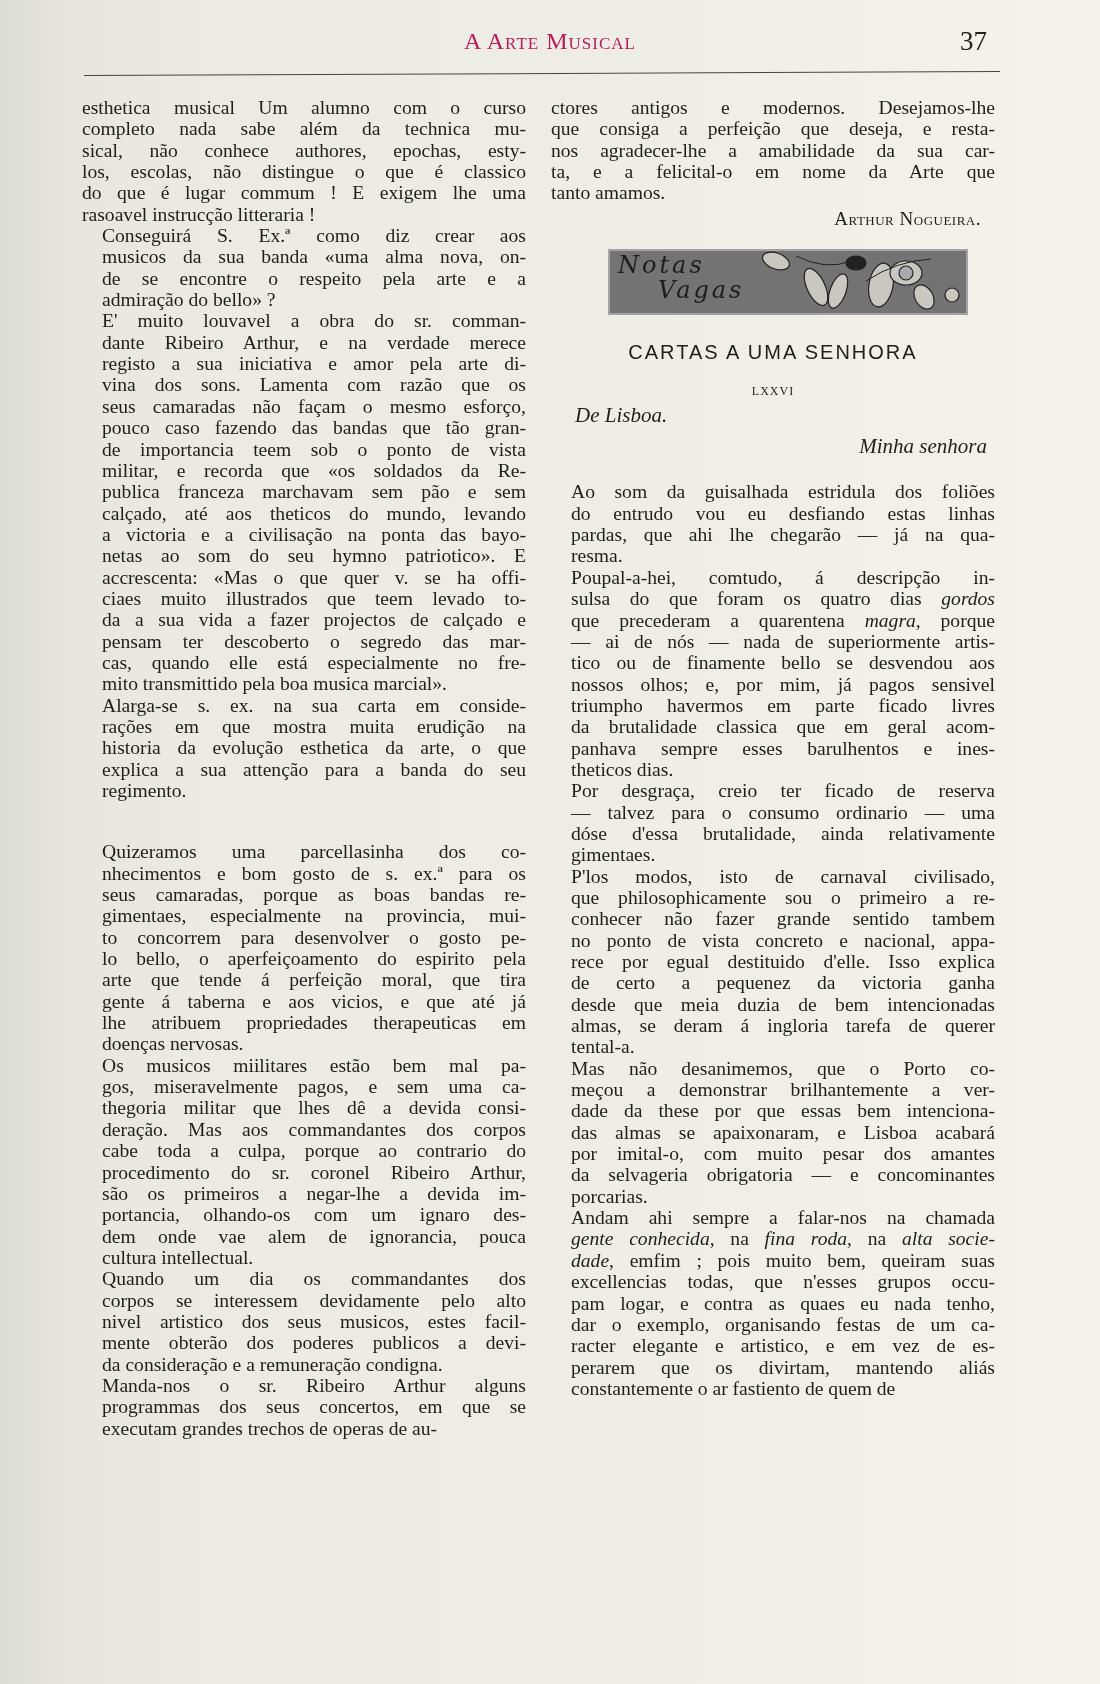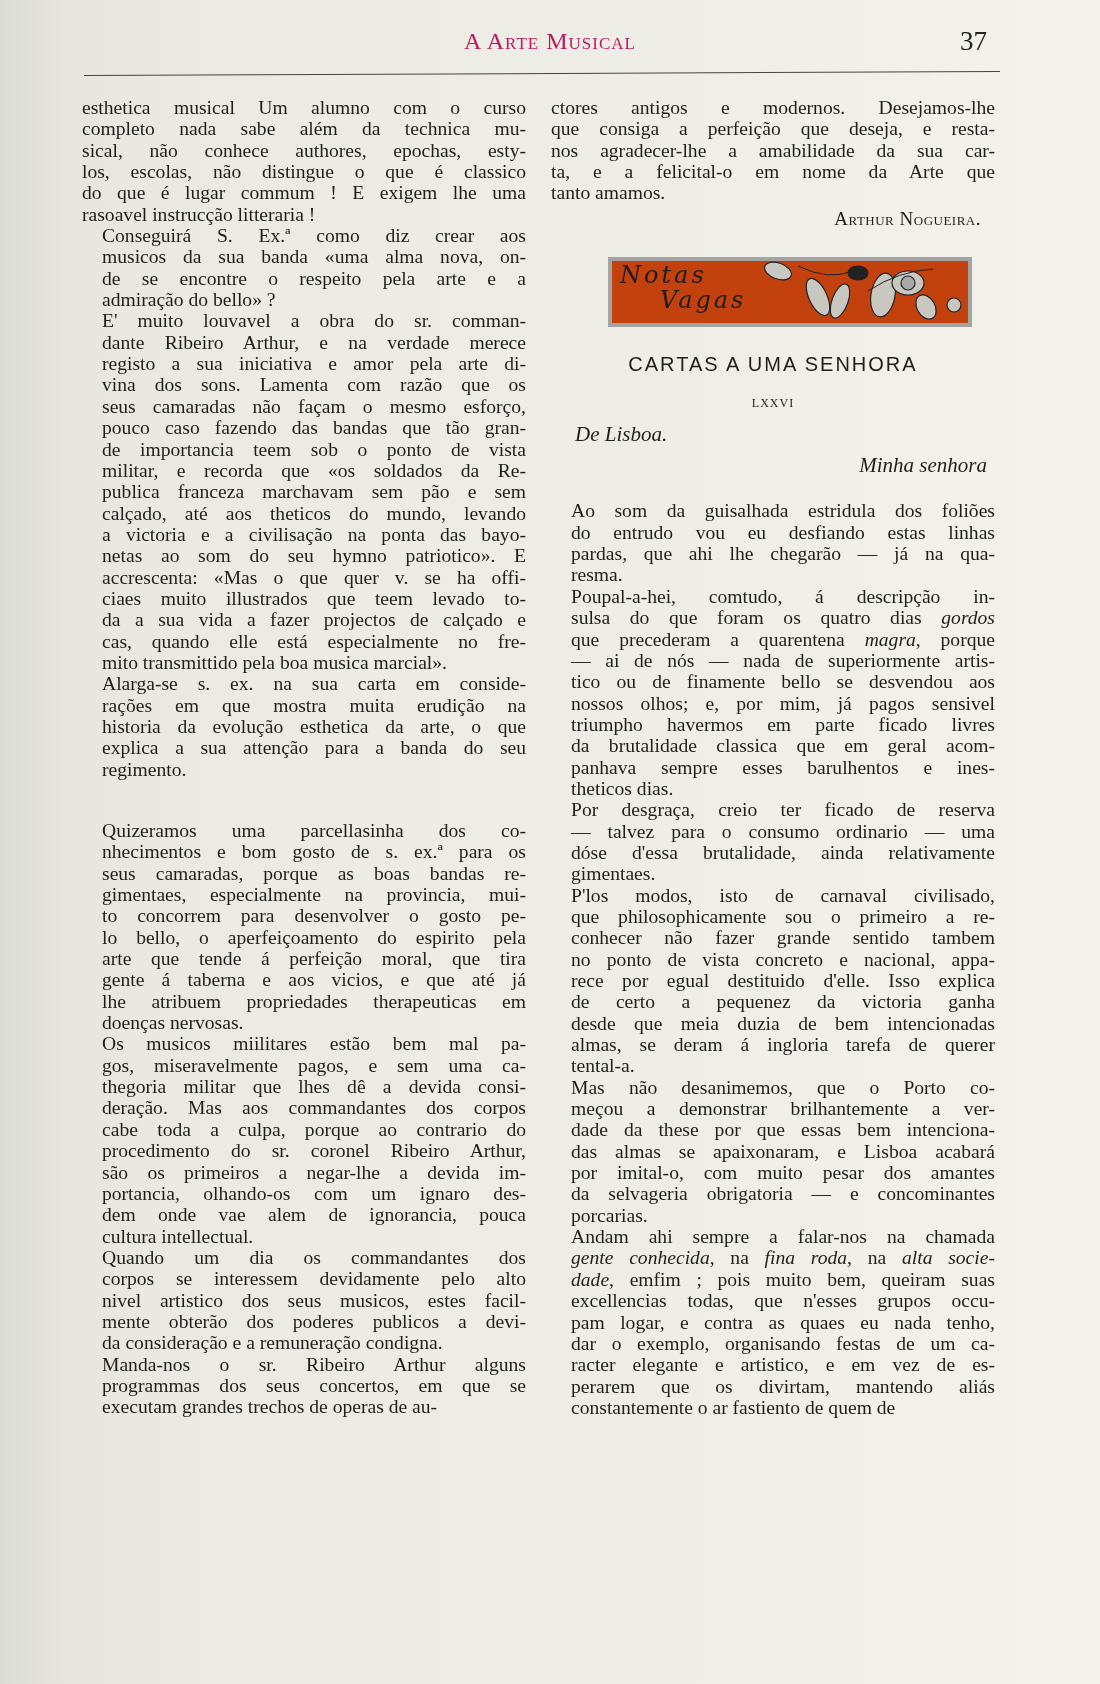--- a/index.html
+++ b/index.html
@@ -29,35 +29,35 @@
     .col-left { left: 82px; }
     .col-right { left: 551px; }
     .col p { margin: 0; text-indent: 0; }
     .col p.indent { text-indent: 20px; }
     .col p span.ln { display: block; text-align: justify; text-align-last: justify; white-space: nowrap; }
     .col p span.ln.last { text-align-last: left; }
     .signature {
       text-align: right; font-variant: small-caps; font-size: 19px; margin-top: 4px; padding-right: 14px; letter-spacing: 0.5px;
     }
     .banner {
-      margin: 28px 0 0 57px; width: 356px; height: 62px;
-      border: 4px solid #a3a3a3; position: relative; overflow: hidden; background: #c2410c;
+      margin: 20px 0 0 57px; width: 356px; height: 62px;
+      border: 2px solid #a3a3a3; position: relative; overflow: hidden; background: #737373;
     }
     .banner-title {
       position: absolute; left: 8px; top: 2px; font-family: "DejaVu Serif", serif; font-style: italic;
       font-size: 24px; line-height: 25px; letter-spacing: 3px; color: #1d1d1d;
     }
     .banner-title .l2 { display: block; padding-left: 40px; }
     .banner-art { position: absolute; right: 0; top: 0; width: 210px; height: 62px; }
     .section-title {
       margin-top: 27px; text-align: center; font-family: "Liberation Sans", "DejaVu Sans", sans-serif;
       font-size: 20px; letter-spacing: 2px;
     }
     .roman { margin-top: 18px; text-align: center; font-size: 12px; letter-spacing: 1px; }
-    .place { font-style: italic; font-size: 21px; margin-top: 9px; padding-left: 24px; }
+    .place { font-style: italic; font-size: 21px; margin-top: 2px; padding-left: 24px; }
     .salutation { font-style: italic; font-size: 21px; text-align: right; margin-top: 10px; padding-right: 8px; margin-bottom: 24px; }
     i { font-style: italic; }
   </style>
 </head>
 <body>
 
 <div class="page">
   <div class="running-head">A Arte Musical</div>
   <div class="page-number">37</div>
   <div class="head-rule"></div>
@@ -86,20 +86,21 @@
         <span class="ln">pouco caso fazendo das bandas que tão gran-</span>
         <span class="ln">de importancia teem sob o ponto de vista</span>
         <span class="ln">militar, e recorda que «os soldados da Re-</span>
         <span class="ln">publica franceza marchavam sem pão e sem</span>
         <span class="ln">calçado, até aos theticos do mundo, levando</span>
         <span class="ln">a victoria e a civilisação na ponta das bayo-</span>
         <span class="ln">netas ao som do seu hymno patriotico». E</span>
         <span class="ln">accrescenta: «Mas o que quer v. se ha offi-</span>
         <span class="ln">ciaes muito illustrados que teem levado to-</span>
         <span class="ln">da a sua vida a fazer projectos de calçado e</span>
+        <span class="ln">pensam ter descoberto o segredo das mar-</span>
         <span class="ln">cas, quando elle está especialmente no fre-</span>
         <span class="ln last">mito transmittido pela boa musica marcial».</span>
       </p>
       <p class="indent">
         <span class="ln" style="text-indent: 20px;">Alarga-se s. ex. na sua carta em conside-</span>
         <span class="ln">rações em que mostra muita erudição na</span>
         <span class="ln">historia da evolução esthetica da arte, o que</span>
         <span class="ln">explica a sua attenção para a banda do seu</span>
         <span class="ln last">regimento.</span>
       </p>

